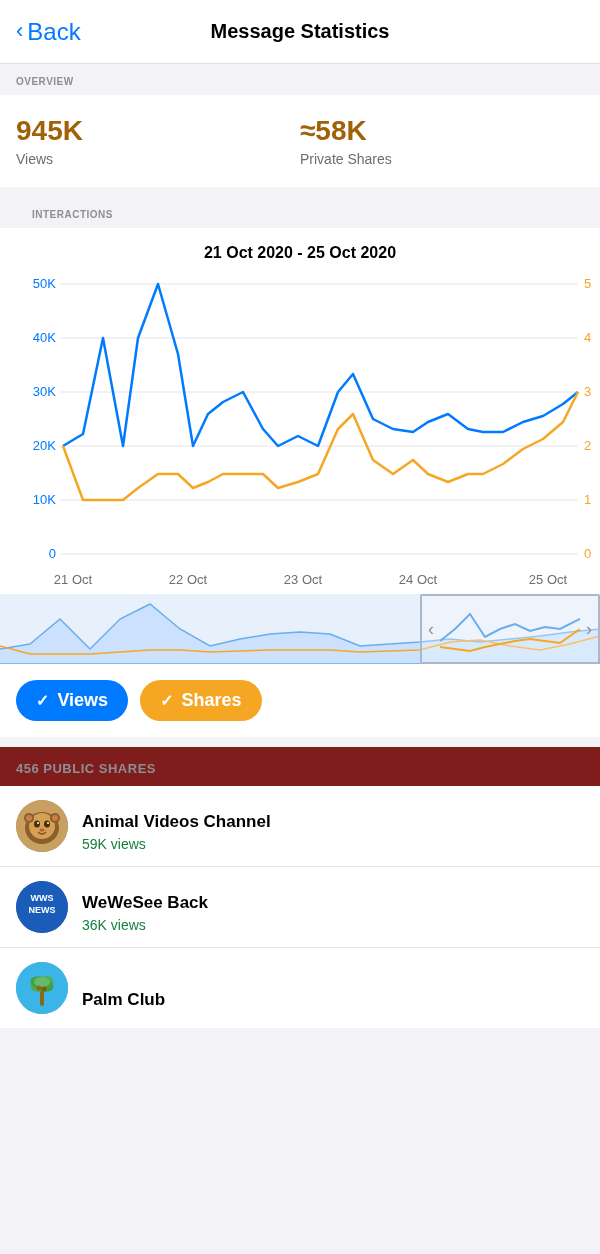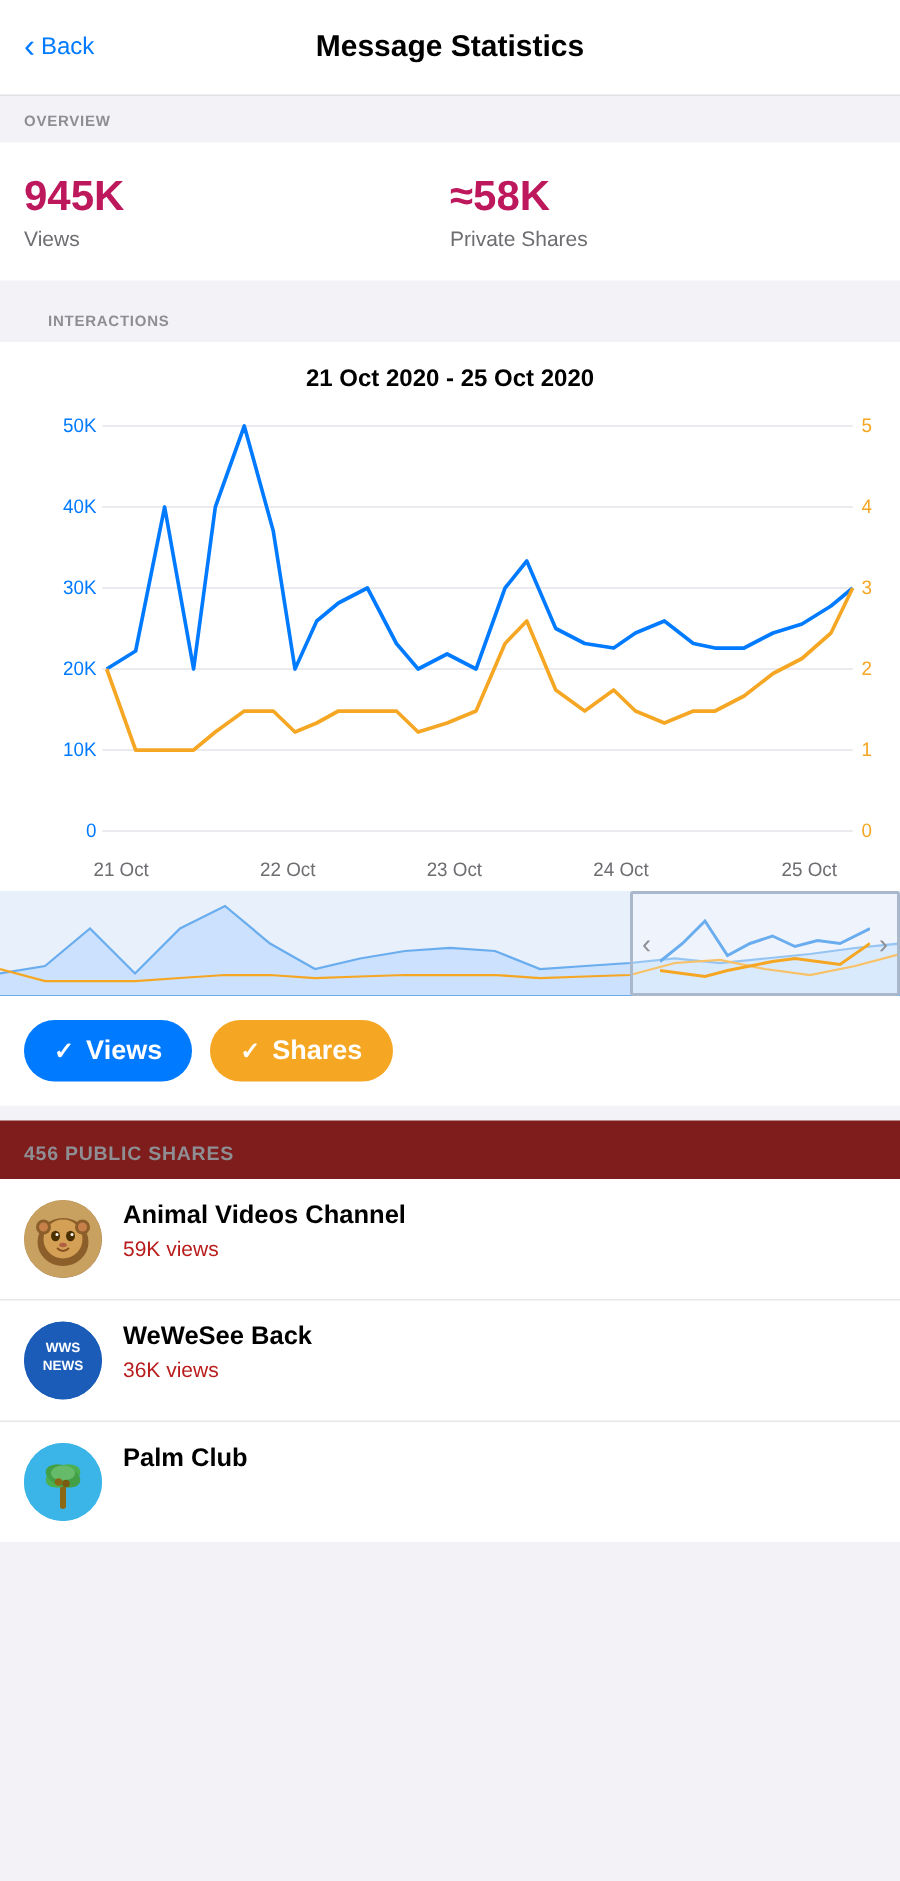--- a/index.html
+++ b/index.html
@@ -30,21 +30,21 @@
       cursor: pointer;
       gap: 4px;
     }
     .back-chevron {
       font-size: 22px;
       font-weight: 300;
       line-height: 1;
       margin-top: -2px;
     }
     .back-label {
-      font-size: 16px;
+      font-size: 24px;
       text-align: right;
     }
     .header-title {
       position: absolute;
       left: 50%;
       transform: translateX(-50%);
       font-size: 20px;
       font-weight: 700;
       color: #000;
       white-space: nowrap;
@@ -69,42 +69,42 @@
     }
     .stat-item {
       flex: 1;
       display: flex;
       flex-direction: column;
       gap: 4px;
     }
     .stat-value {
       font-size: 28px;
       font-weight: 700;
-      color: #be185d;
+      color: #a16207;
     }
     .stat-label {
       font-size: 14px;
       color: #6d6d72;
     }
     .chart-card {
       background: #fff;
       padding: 16px 0 0;
     }
     .chart-title {
       text-align: center;
       font-size: 16px;
       font-weight: 700;
       color: #000;
       margin-bottom: 12px;
     }
 
     .chart-area {
       position: relative;
       width: 100%;
-      padding: 0 18px;
+      padding: 0 8px;
     }
 
     .main-chart {
       width: 100%;
       height: 320px;
       display: block;
     }
 
     
     .mini-chart-container {
@@ -179,21 +179,21 @@
       color: #8e8e93;
       letter-spacing: 0.5px;
     }
 
     
     .share-list {
       background: #fff;
     }
     .share-item {
       display: flex;
-      align-items: flex-start;
+      align-items: flex-end;
       padding: 14px 16px;
       gap: 14px;
       border-bottom: 1px solid #e5e5ea;
     }
     .share-item:last-child {
       border-bottom: none;
     }
     .avatar {
       width: 52px;
       height: 52px;
@@ -221,21 +221,21 @@
       flex-direction: column;
       gap: 4px;
     }
     .share-name {
       font-size: 17px;
       font-weight: 600;
       color: #000;
     }
     .share-views {
       font-size: 14px;
-      color: #b91c1c;
+      color: #15803d;
     }
 
     
     .lion-svg {
       width: 52px;
       height: 52px;
     }
   </style>
 </head>
 <body>

